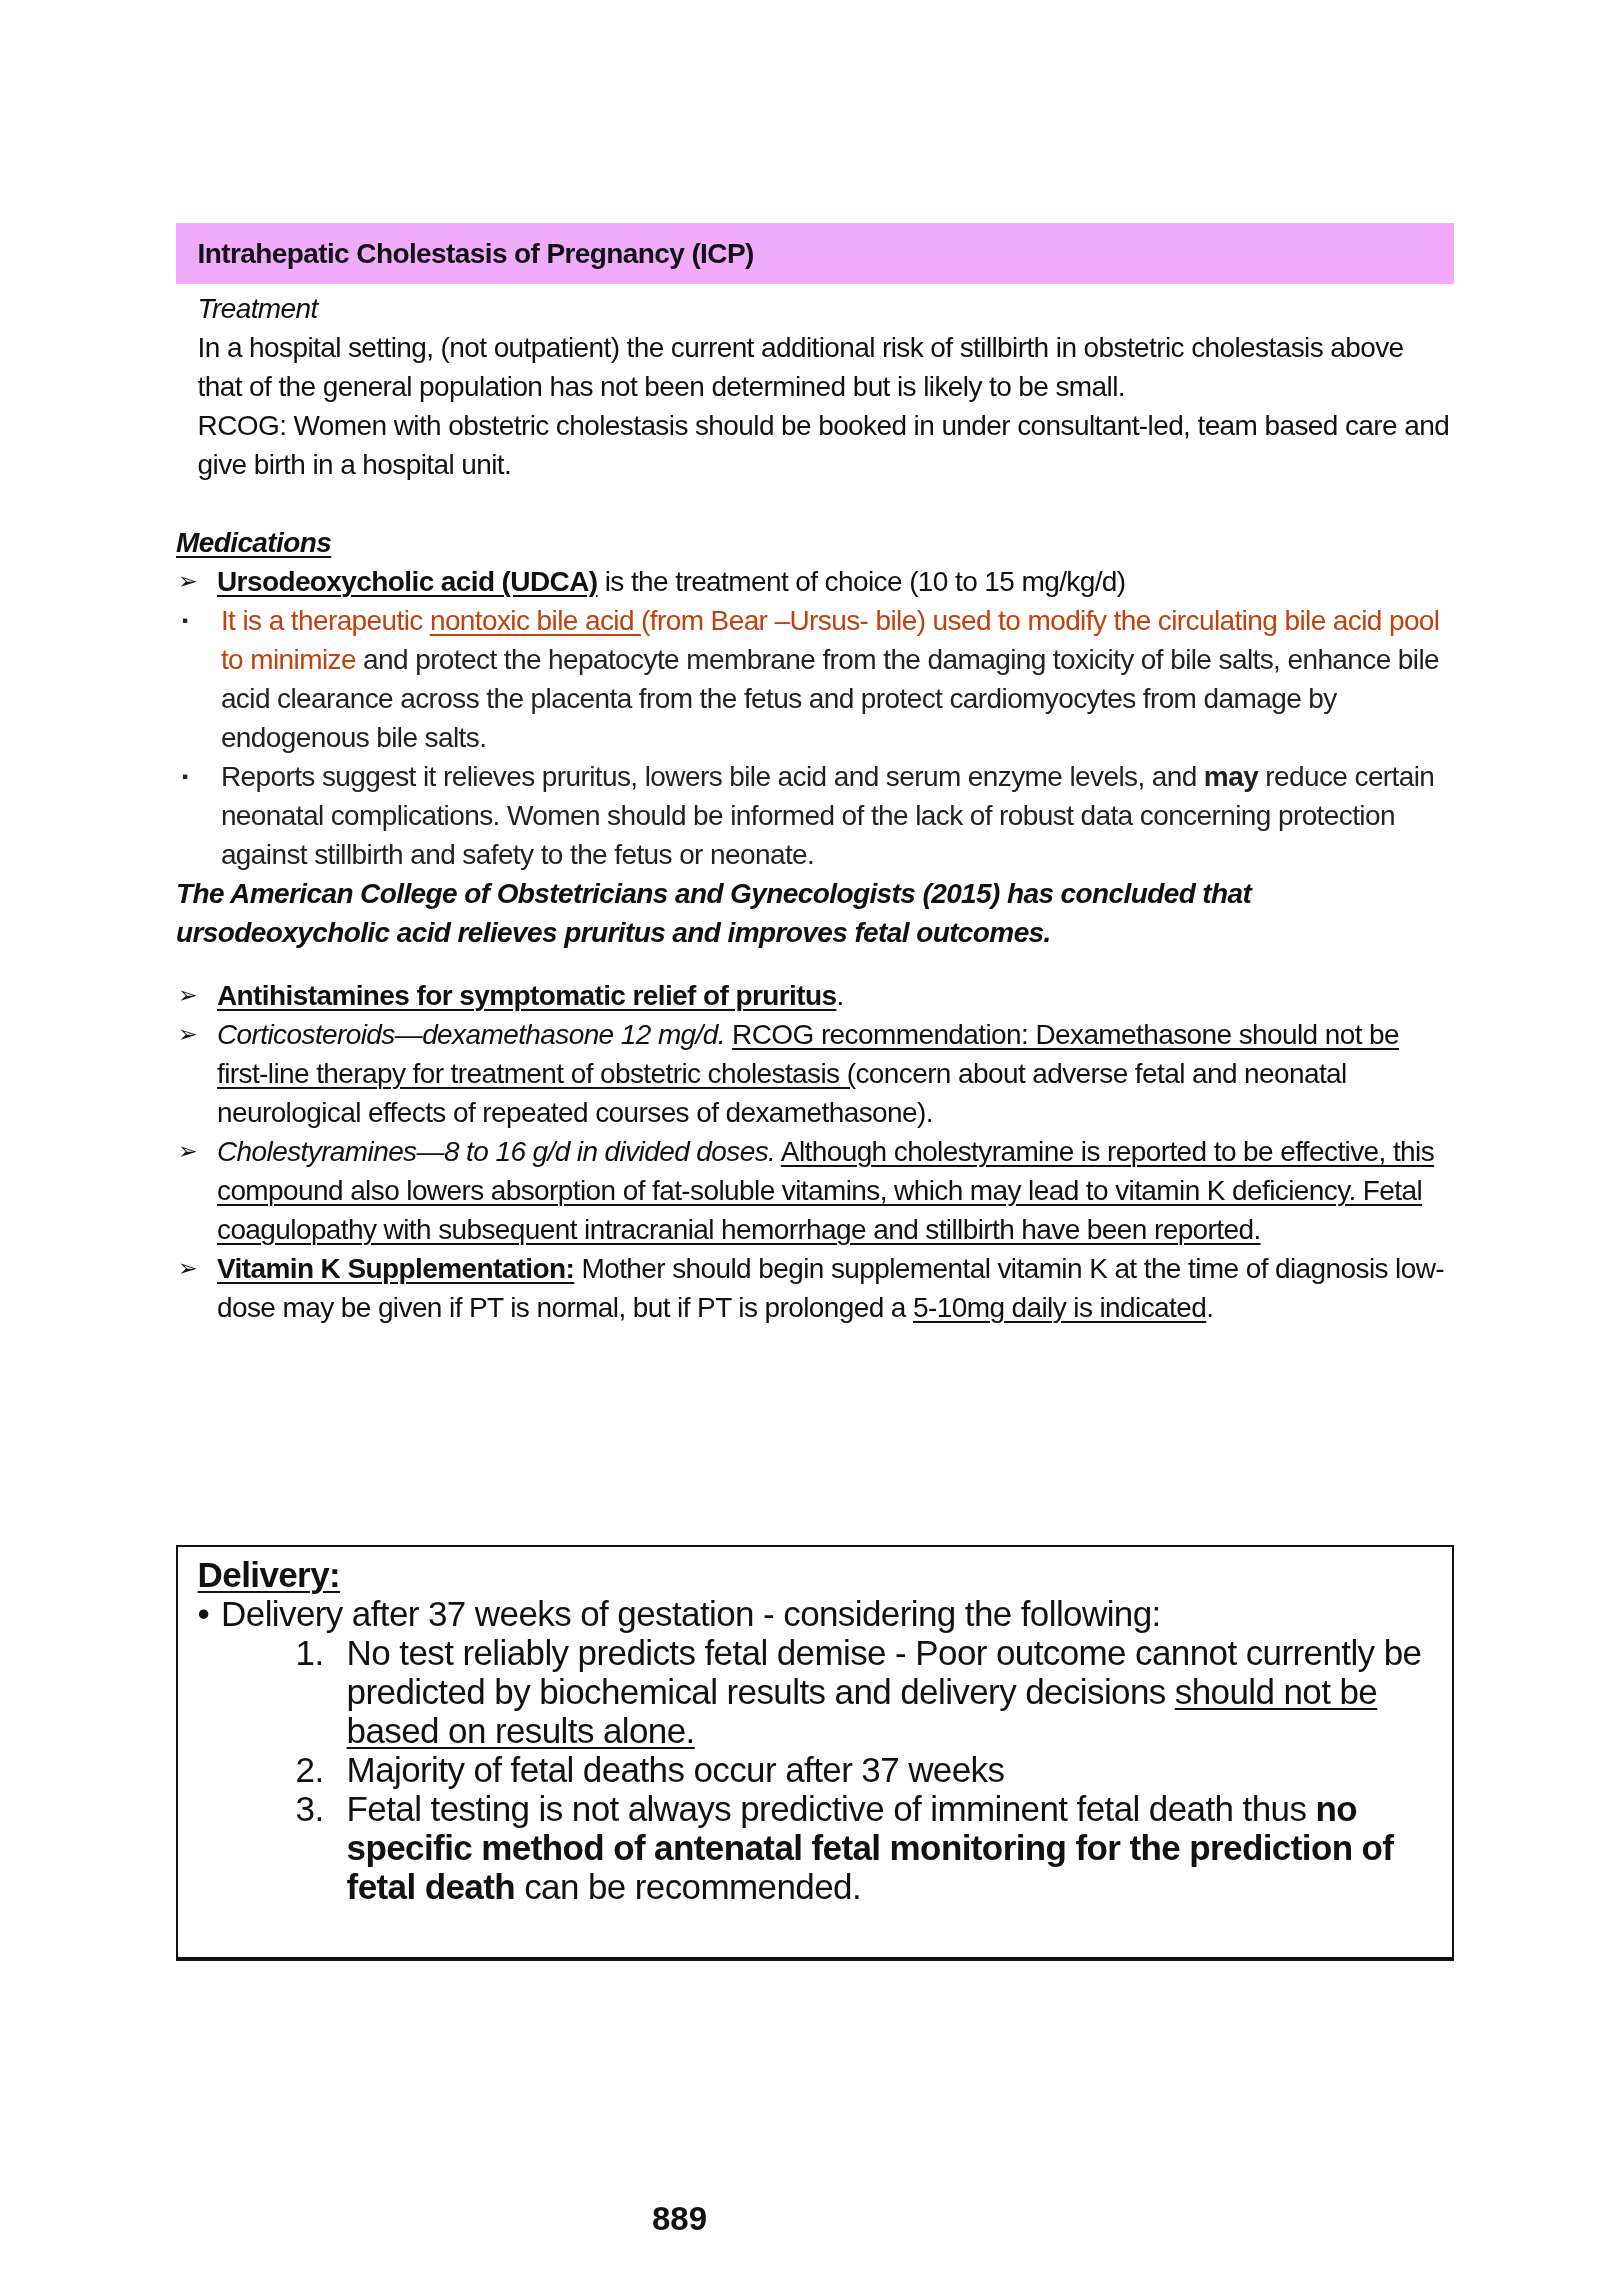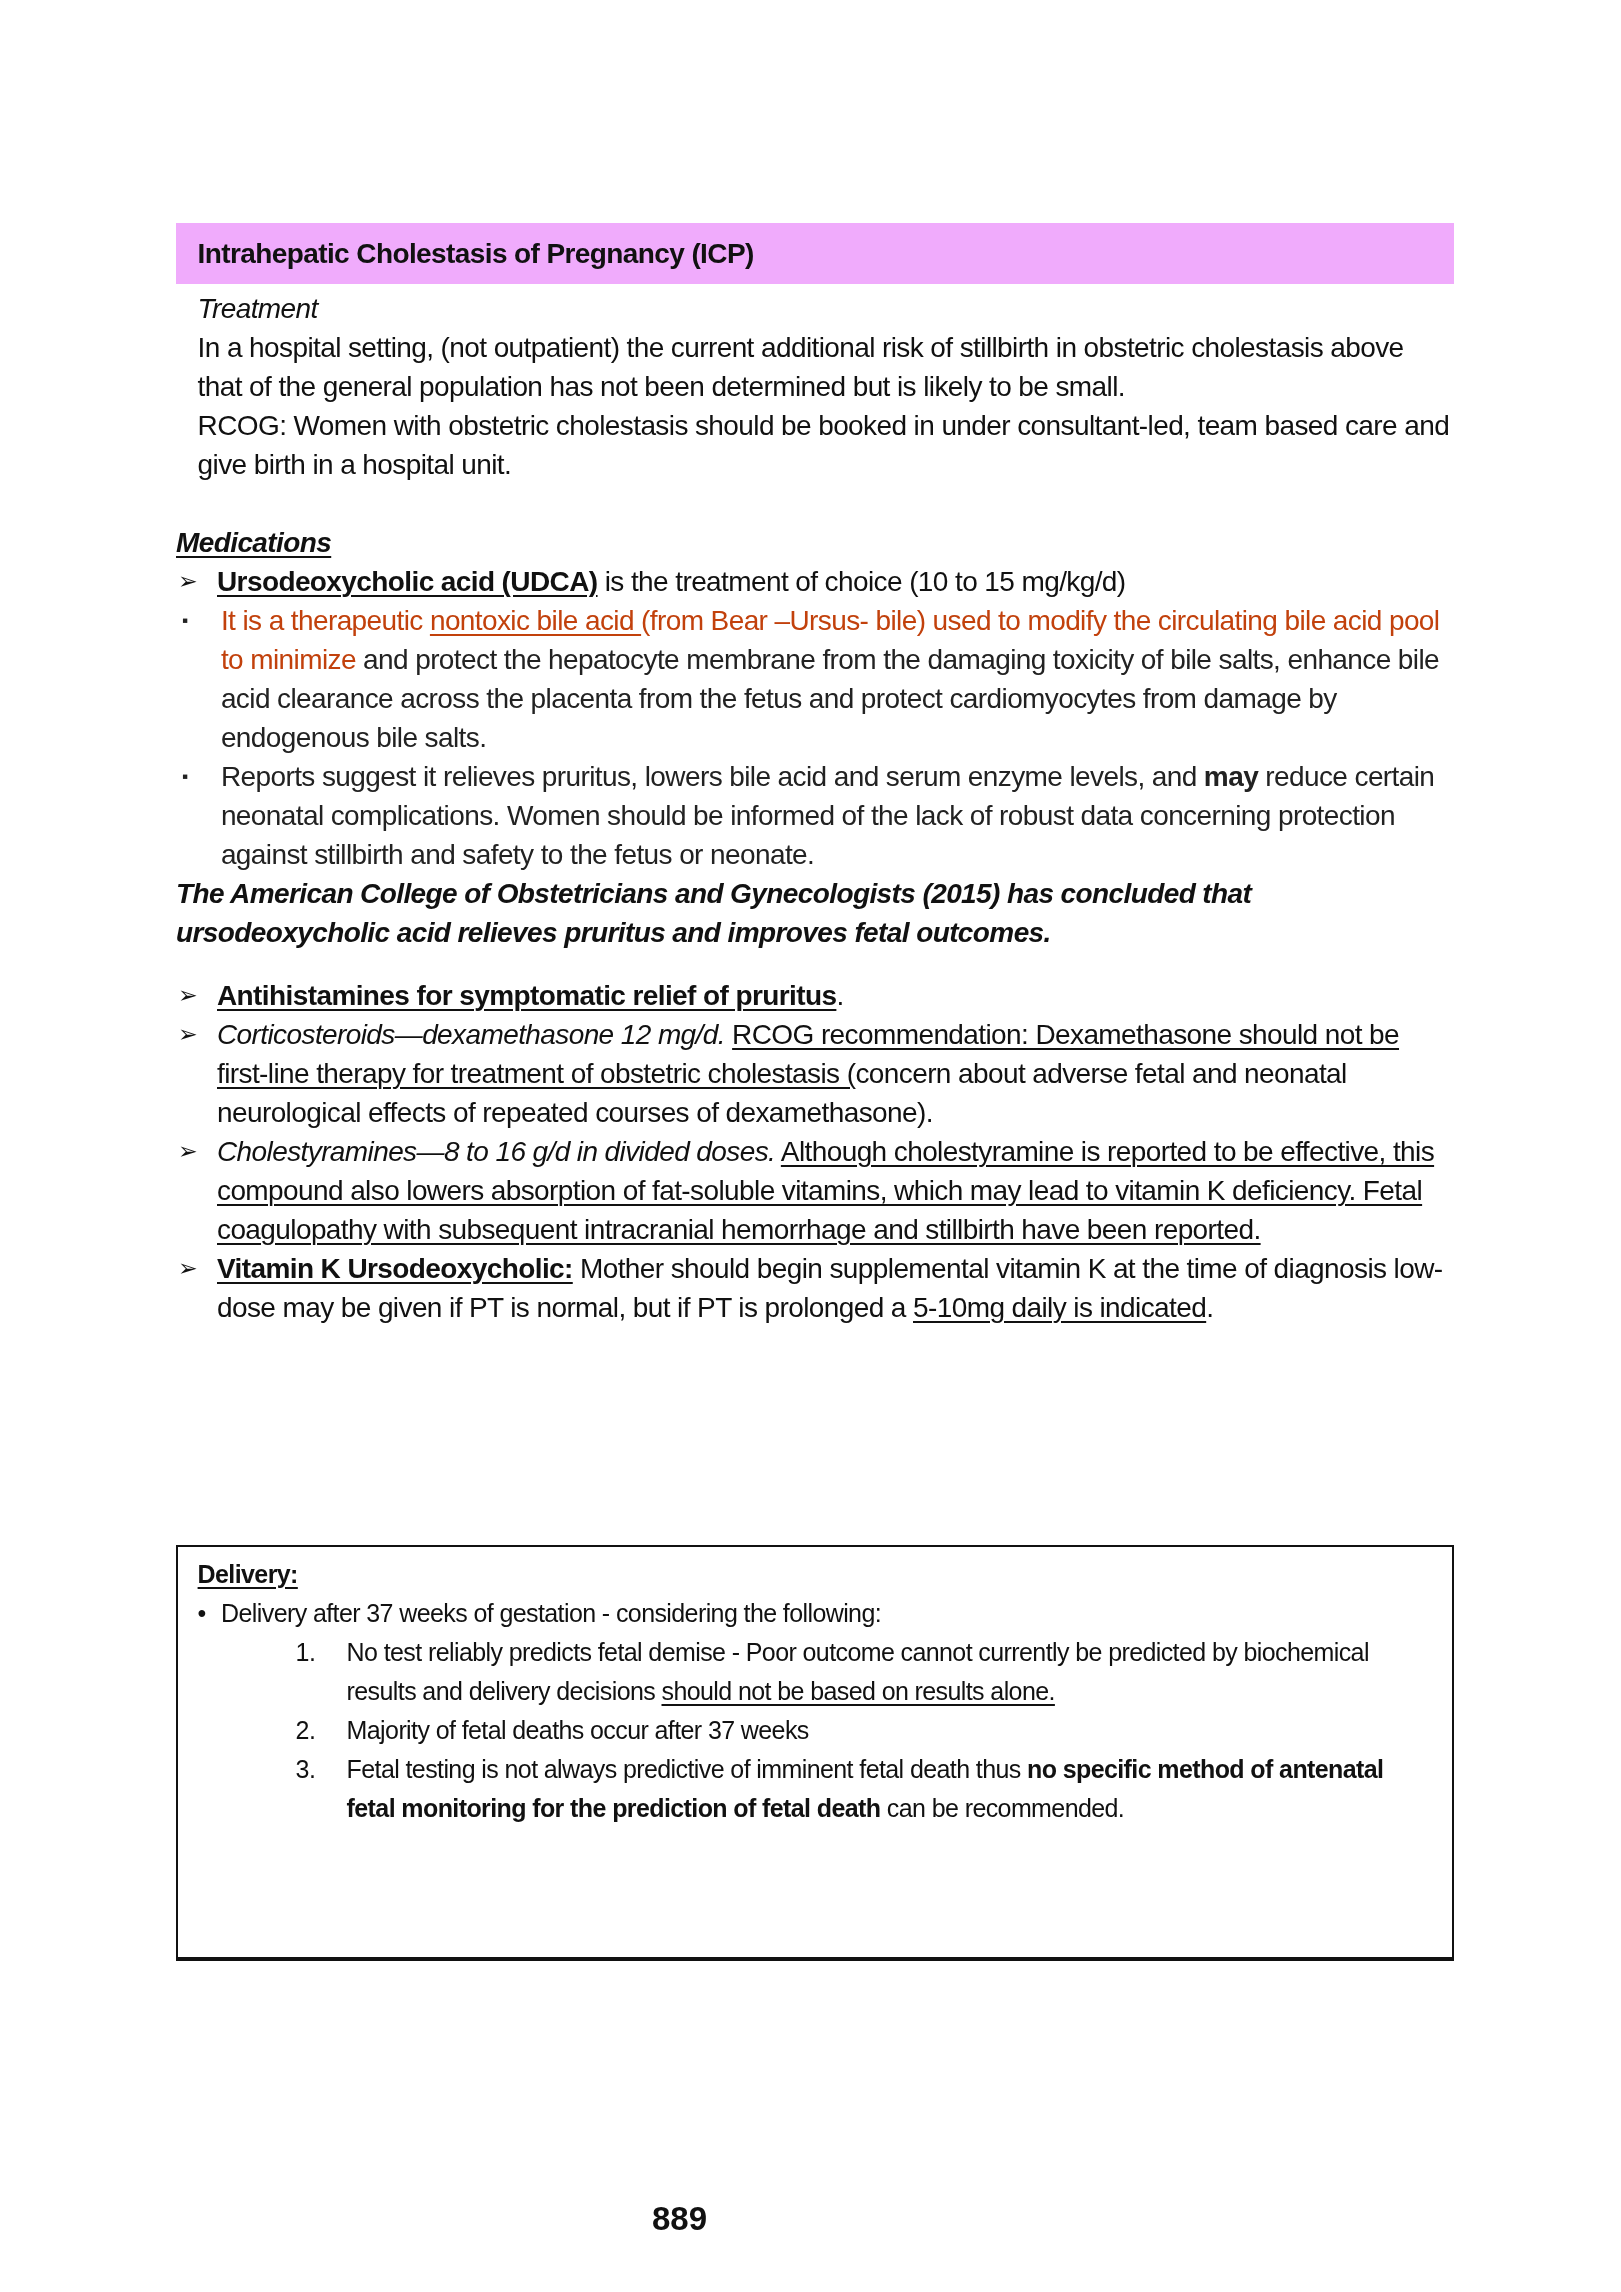--- a/index.html
+++ b/index.html
@@ -27,21 +27,21 @@
     .sub { color: #222; }
     .grey { color: #c2410c; }
     .acog { font-weight: bold; margin-top: 0px; font-style: italic; }
     .spacer { height: 23.5px; }
     .delivery-box {
       position: absolute; left: 176px; top: 1545px; width: 1278px; height: 416px;
       border: 2.9px solid #111; box-sizing: border-box;
       border-bottom-width: 4.9px;
       padding: 7.8px 19.6px;
       font-family: "Liberation Sans Narrow", "Liberation Sans", sans-serif;
-      font-size: 25px; line-height: 39px; letter-spacing: -0.6px;
+      font-size: 35px; line-height: 39px; letter-spacing: -0.6px;
     }
     .dot { width: 23.5px; flex: none; }
     .num-row { display: flex; padding-left: 98px; }
     .num { width: 51px; flex: none; }
     .page-number {
       position: absolute; left: 0; width: 1359px; top: 2200px; text-align: center;
       font-family: "Liberation Sans", sans-serif; font-weight: bold; font-size: 33px;
     }
   </style>
 </head>
@@ -89,21 +89,21 @@
     <span><span class="italic">Corticosteroids—dexamethasone 12 mg/d.</span><span> </span><span class="u">RCOG recommendation: Dexamethasone should not be first-line therapy for treatment of obstetric cholestasis (</span><span>concern about adverse fetal and neonatal neurological effects of repeated courses of dexamethasone).</span></span>
   </div>
 
   <div class="row">
     <span class="arrow">➢</span>
     <span><span class="italic">Cholestyramines—8 to 16 g/d in divided doses.</span><span> </span><span class="u">Although cholestyramine is reported to be effective, this compound also lowers absorption of fat-soluble vitamins, which may lead to vitamin K deficiency. Fetal coagulopathy with subsequent intracranial hemorrhage and stillbirth have been reported.</span></span>
   </div>
 
   <div class="row">
     <span class="arrow">➢</span>
-    <span><span class="b u">Vitamin K Ursodeoxycholic:</span><span> Mother should begin supplemental vitamin K at the time of diagnosis low-dose may be given if PT is normal, but if PT is prolonged a </span><span class="u">5-10mg daily is indicated</span><span>.</span></span>
+    <span><span class="b u">Vitamin K Supplementation:</span><span> Mother should begin supplemental vitamin K at the time of diagnosis low-dose may be given if PT is normal, but if PT is prolonged a </span><span class="u">5-10mg daily is indicated</span><span>.</span></span>
   </div>
 </div>
 
 <div class="delivery-box">
   <div><span class="b u">Delivery:</span></div>
   <div class="row">
     <span class="dot">•</span>
     <span>Delivery after 37 weeks of gestation - considering the following:</span>
   </div>
   <div class="num-row">

